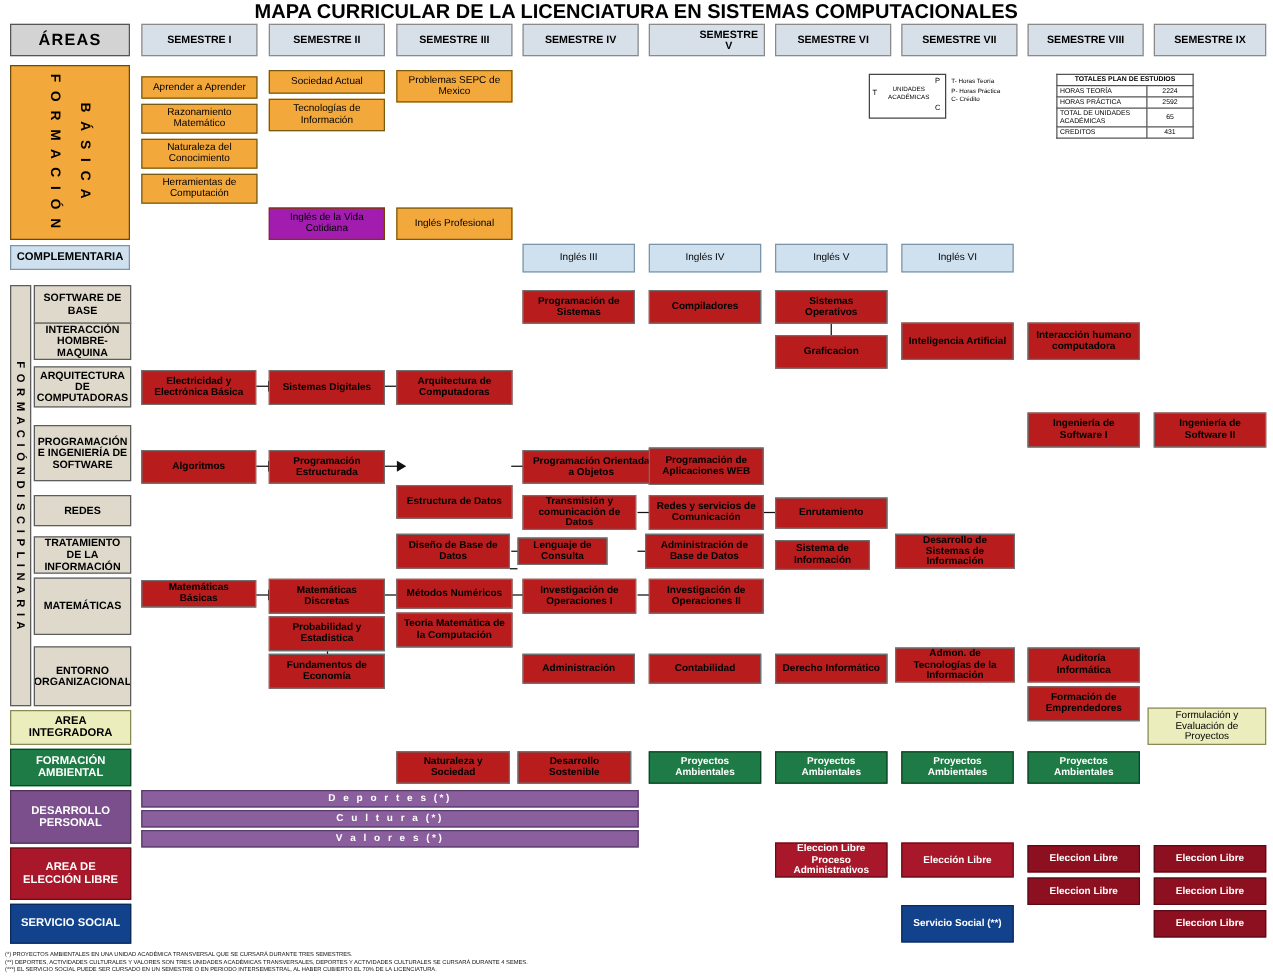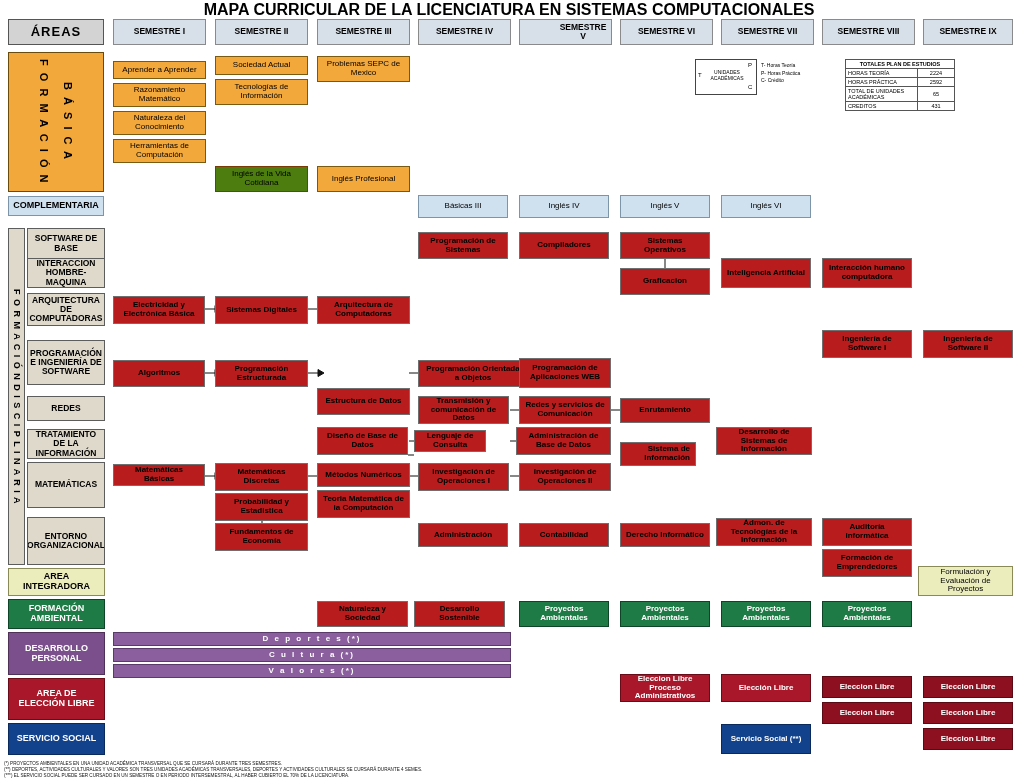--- a/index.html
+++ b/index.html
@@ -37,21 +37,21 @@
   }
   .areas-hdr {
     background:#d3d3d3;
     border:1px solid #555;
     font-weight:bold;
     font-size:13px;
     letter-spacing:1px;
   }
   .tan { background:#b91c1c;font-weight:bold; }
   .orangebox { background:#f3a83c; border:1px solid #7a5a10; }
-  .orangedark { background:#4d7c0f; border:1px solid #7a3a05; }
+  .orangedark { background:#a21caf; border:1px solid #7a3a05; }
   .bluelight { background:#cfe0ef; border:1px solid #7d95a8; }
   .green { background:#1e7b45; color:#fff; font-weight:bold; border:1px solid #0d4526; }
   .purple { background:#8b5f9e; color:#fff; font-weight:bold; border:1px solid #5a3a68; letter-spacing:2px; }
   .purpledark { background:#7a4f8c; color:#fff; font-weight:bold; border:1px solid #4f3059; }
   .red { background:#a8182a; color:#fff; font-weight:bold; border:1px solid #6a0c18; }
   .reddark { background:#8d1020; color:#fff; font-weight:bold; border:1px solid #5a0a14; }
   .navy { background:#12428c; color:#fff; font-weight:bold; border:1px solid #0a2a5c; }
   .yellowpale { background:#ecedbd; border:1px solid #8a8a56; font-weight:bold; }
   .areacell {
     background:#ded9cb;
@@ -212,21 +212,21 @@
 <div class="cell orangebox" style="left:113px;top:111px;width:93px;height:24px;">Naturaleza del Conocimiento</div>
 <div class="cell orangebox" style="left:113px;top:139px;width:93px;height:24px;">Herramientas de Computación</div>
 
 <div class="cell orangebox" style="left:215px;top:56px;width:93px;height:19px;">Sociedad Actual</div>
 <div class="cell orangebox" style="left:215px;top:79px;width:93px;height:26px;">Tecnologías de Información</div>
 <div class="cell orangebox" style="left:317px;top:56px;width:93px;height:26px;">Problemas SEPC de Mexico</div>
 
 <div class="cell orangedark" style="left:215px;top:166px;width:93px;height:26px;">Inglés de la Vida Cotidiana</div>
 <div class="cell orangebox" style="left:317px;top:166px;width:93px;height:26px;">Inglés Profesional</div>
 
-<div class="cell bluelight" style="left:418px;top:195px;width:90px;height:23px;">Básicas III</div>
+<div class="cell bluelight" style="left:418px;top:195px;width:90px;height:23px;">Inglés III</div>
 <div class="cell bluelight" style="left:519px;top:195px;width:90px;height:23px;">Inglés IV</div>
 <div class="cell bluelight" style="left:620px;top:195px;width:90px;height:23px;">Inglés V</div>
 <div class="cell bluelight" style="left:721px;top:195px;width:90px;height:23px;">Inglés VI</div>
 
 <div class="cell tan" style="left:418px;top:232px;width:90px;height:27px;">Programación de Sistemas</div>
 <div class="cell tan" style="left:519px;top:232px;width:90px;height:27px;">Compiladores</div>
 <div class="cell tan" style="left:620px;top:232px;width:90px;height:27px;">Sistemas Operativos</div>
 
 <div class="cell tan" style="left:620px;top:268px;width:90px;height:27px;">Graficacion</div>
 <div class="cell tan" style="left:721px;top:258px;width:90px;height:30px;">Inteligencia Artificial</div>
@@ -245,21 +245,21 @@
 <div class="cell tan" style="left:418px;top:360px;width:110px;height:27px;">Programación Orientada a Objetos</div>
 <div class="cell tan" style="left:519px;top:358px;width:92px;height:30px;">Programación de Aplicaciones WEB</div>
 
 <div class="cell tan" style="left:418px;top:396px;width:91px;height:28px;">Transmisión y comunicación de Datos</div>
 <div class="cell tan" style="left:519px;top:396px;width:92px;height:28px;">Redes y servicios de Comunicación</div>
 <div class="cell tan" style="left:620px;top:398px;width:90px;height:25px;">Enrutamiento</div>
 
 <div class="cell tan" style="left:317px;top:427px;width:91px;height:28px;">Diseño de Base de Datos</div>
 <div class="cell tan" style="left:414px;top:430px;width:72px;height:22px;">Lenguaje de Consulta</div>
 <div class="cell tan" style="left:516px;top:427px;width:95px;height:28px;">Administración de Base de Datos</div>
-<div class="cell tan" style="left:620px;top:442px;width:76px;height:24px;text-align:right;">Sistema de Información</div>
+<div class="cell tan" style="left:620px;top:432px;width:76px;height:24px;">Sistema de Información</div>
 <div class="cell tan" style="left:716px;top:427px;width:96px;height:28px;">Desarrollo de Sistemas de Información</div>
 
 <div class="cell tan" style="left:113px;top:464px;width:92px;height:22px;">Matemáticas Básicas</div>
 <div class="cell tan" style="left:215px;top:463px;width:93px;height:28px;">Matemáticas Discretas</div>
 <div class="cell tan" style="left:317px;top:463px;width:93px;height:24px;">Métodos Numéricos</div>
 <div class="cell tan" style="left:418px;top:463px;width:91px;height:28px;">Investigación de Operaciones I</div>
 <div class="cell tan" style="left:519px;top:463px;width:92px;height:28px;">Investigación de Operaciones II</div>
 <div class="cell tan" style="left:215px;top:493px;width:93px;height:28px;">Probabilidad y Estadistica</div>
 <div class="cell tan" style="left:317px;top:490px;width:93px;height:28px;">Teoria Matemática de la Computación</div>
 

